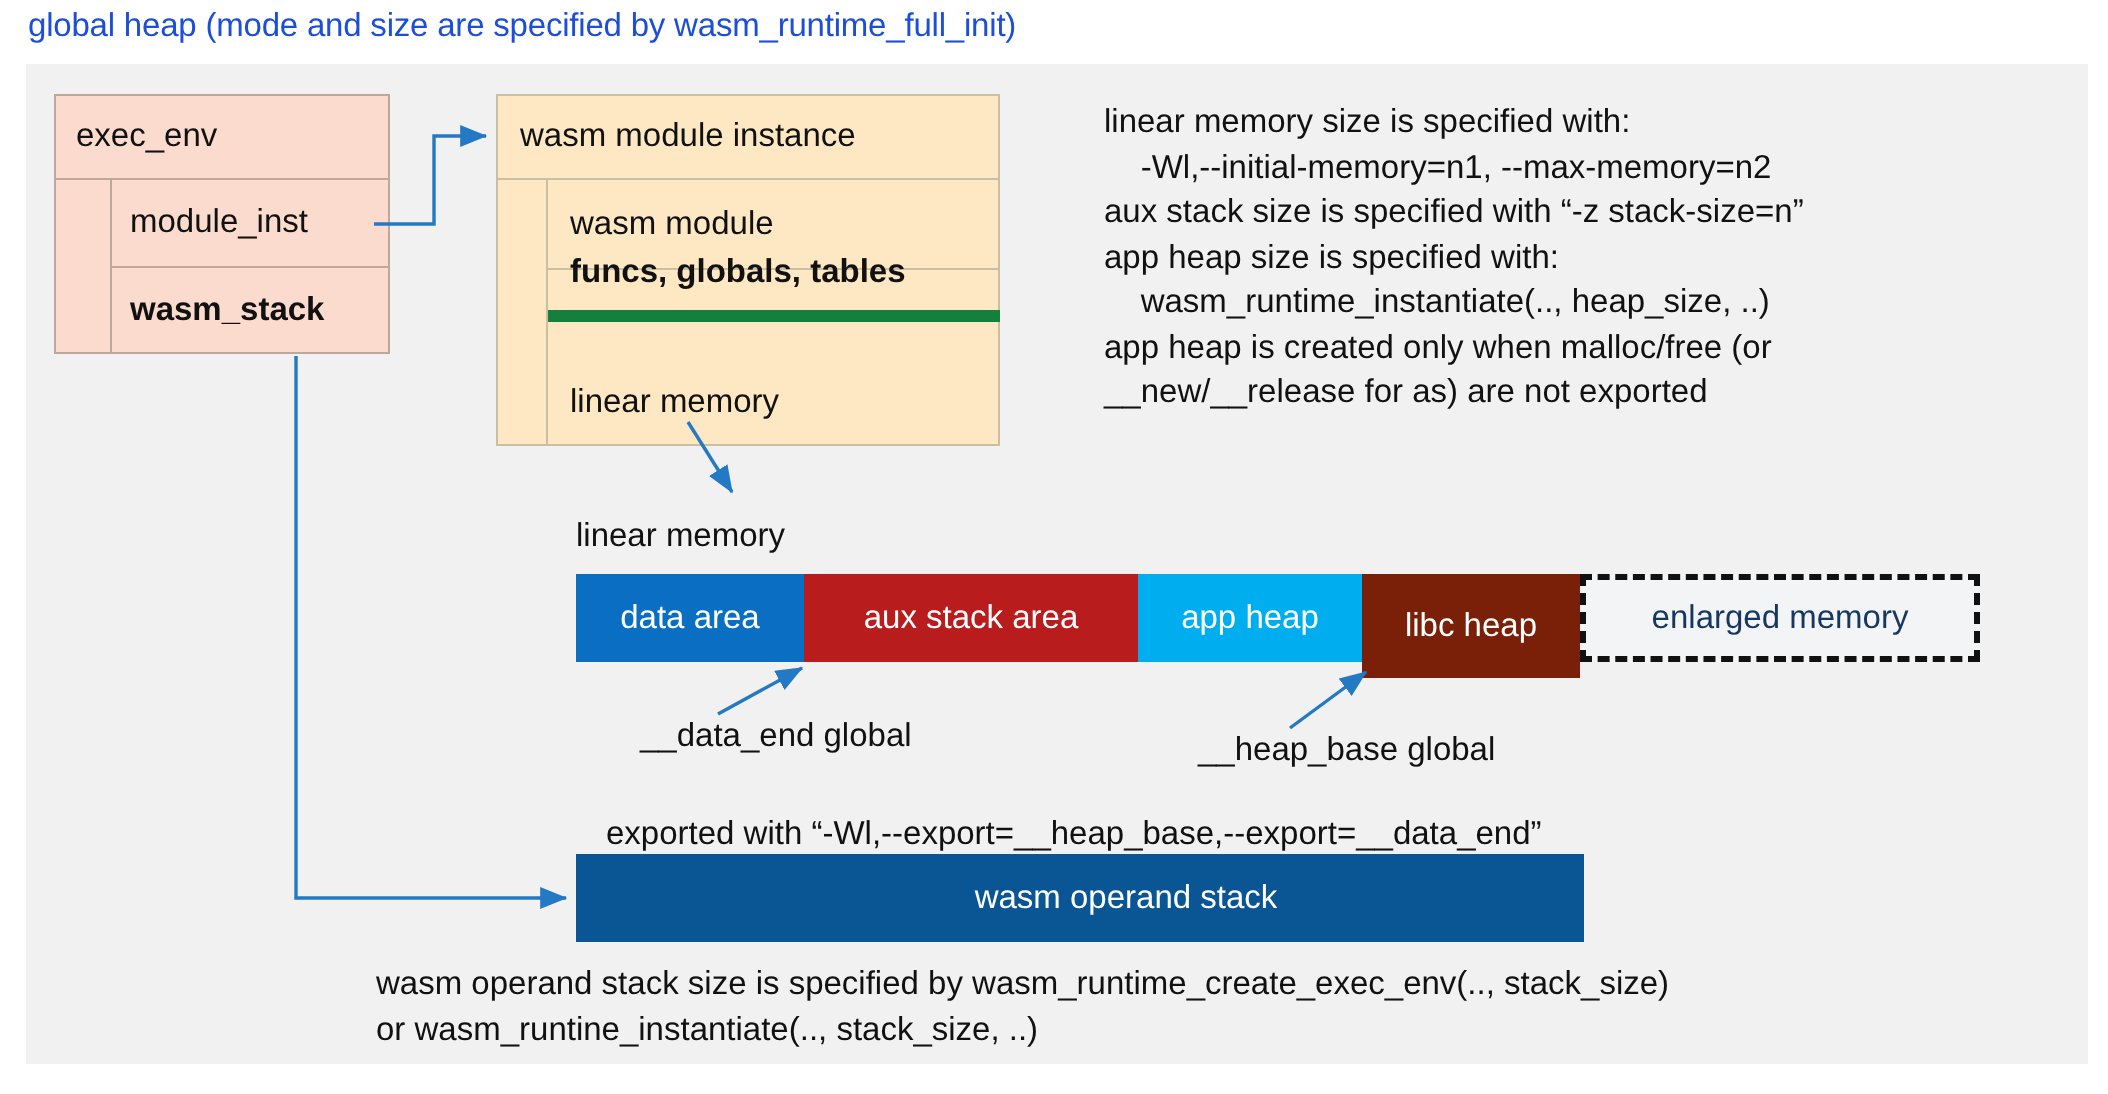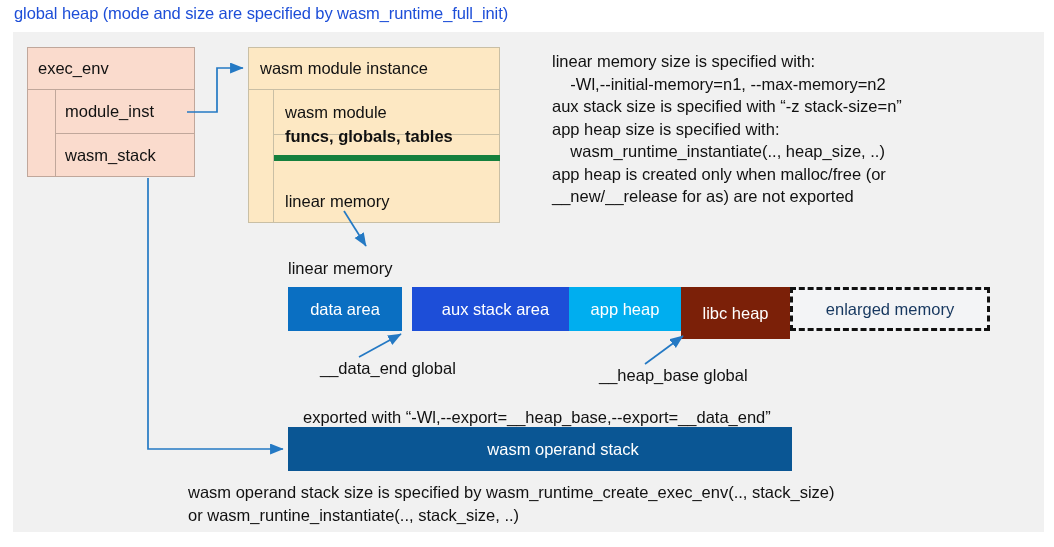--- a/index.html
+++ b/index.html
@@ -117,21 +117,21 @@
 
   <div class="struct pink pink-b" style="left:27px; top:47px; width:168px; height:130px;"></div>
   <div class="row" style="left:27px; top:47px; width:168px; height:43px; border-bottom:1px solid #c0a79b; box-sizing:border-box; padding-left:11px;">
     <span>exec_env</span>
   </div>
 
   <div style="position:absolute; left:55px; top:90px; width:0; height:87px; border-left:1px solid #c0a79b;"></div>
   <div class="row" style="left:56px; top:90px; width:139px; height:44px; border-bottom:1px solid #c0a79b; box-sizing:border-box; padding-left:9px;">
     <span>module_inst</span>
   </div>
-  <div class="row" style="left:56px; top:134px; width:139px; height:43px; box-sizing:border-box; padding-left:9px;">
+  <div class="row" style="left:56px; top:134px; width:139px; height:43px; box-sizing:border-box; padding-left:9px;font-weight:bold;">
     <span>wasm_stack</span>
   </div>
 
   <div class="struct cream cream-b" style="left:248px; top:47px; width:252px; height:176px;"></div>
   <div class="row" style="left:248px; top:47px; width:252px; height:43px; border-bottom:1px solid #c9bfa5; box-sizing:border-box; padding-left:12px;">
     <span>wasm module instance</span>
   </div>
   <div style="position:absolute; left:273px; top:90px; width:0; height:133px; border-left:1px solid #c9bfa5;"></div>
   <div class="row" style="left:274px; top:90px; width:226px; height:45px; border-bottom:1px solid #c9bfa5; box-sizing:border-box; padding-left:11px;">
     <span>wasm module</span>
@@ -149,21 +149,21 @@
 <span>app heap size is specified with:</span>
 <span>    wasm_runtime_instantiate(.., heap_size, ..)</span>
 <span>app heap is created only when malloc/free (or</span>
 <span>__new/__release for as) are not exported</span></div>
 
   <div class="label" style="left:288px; top:259px;">linear memory</div>
 
   <div class="seg" style="left:288px; top:287px; width:114px; height:44px; background:#0a6fc2;">
     <span>data area</span>
   </div>
-  <div class="seg" style="left:412px; top:287px; width:167px; height:44px; background:#1d4ed8;">
+  <div class="seg" style="left:402px; top:287px; width:167px; height:44px; background:#b91c1c;">
     <span>aux stack area</span>
   </div>
   <div class="seg" style="left:569px; top:287px; width:112px; height:44px; background:#00aeef;">
     <span>app heap</span>
   </div>
   <div class="seg" style="left:681px; top:287px; width:109px; height:52px; background:#7b2008;">
     <span>libc heap</span>
   </div>
   <div class="seg dashed" style="left:790px; top:287px; width:200px; height:44px;">
     <span>enlarged memory</span>

